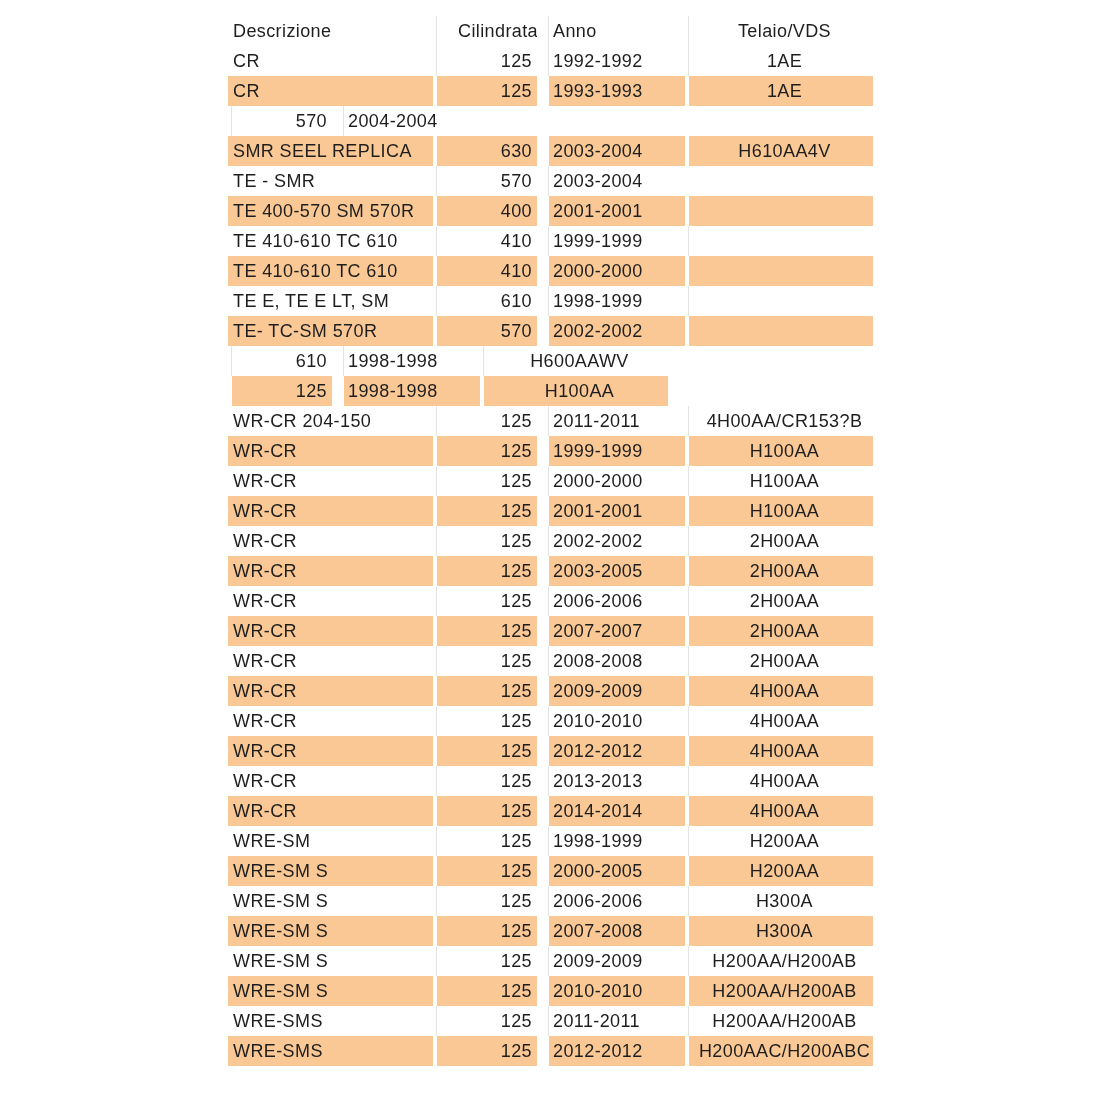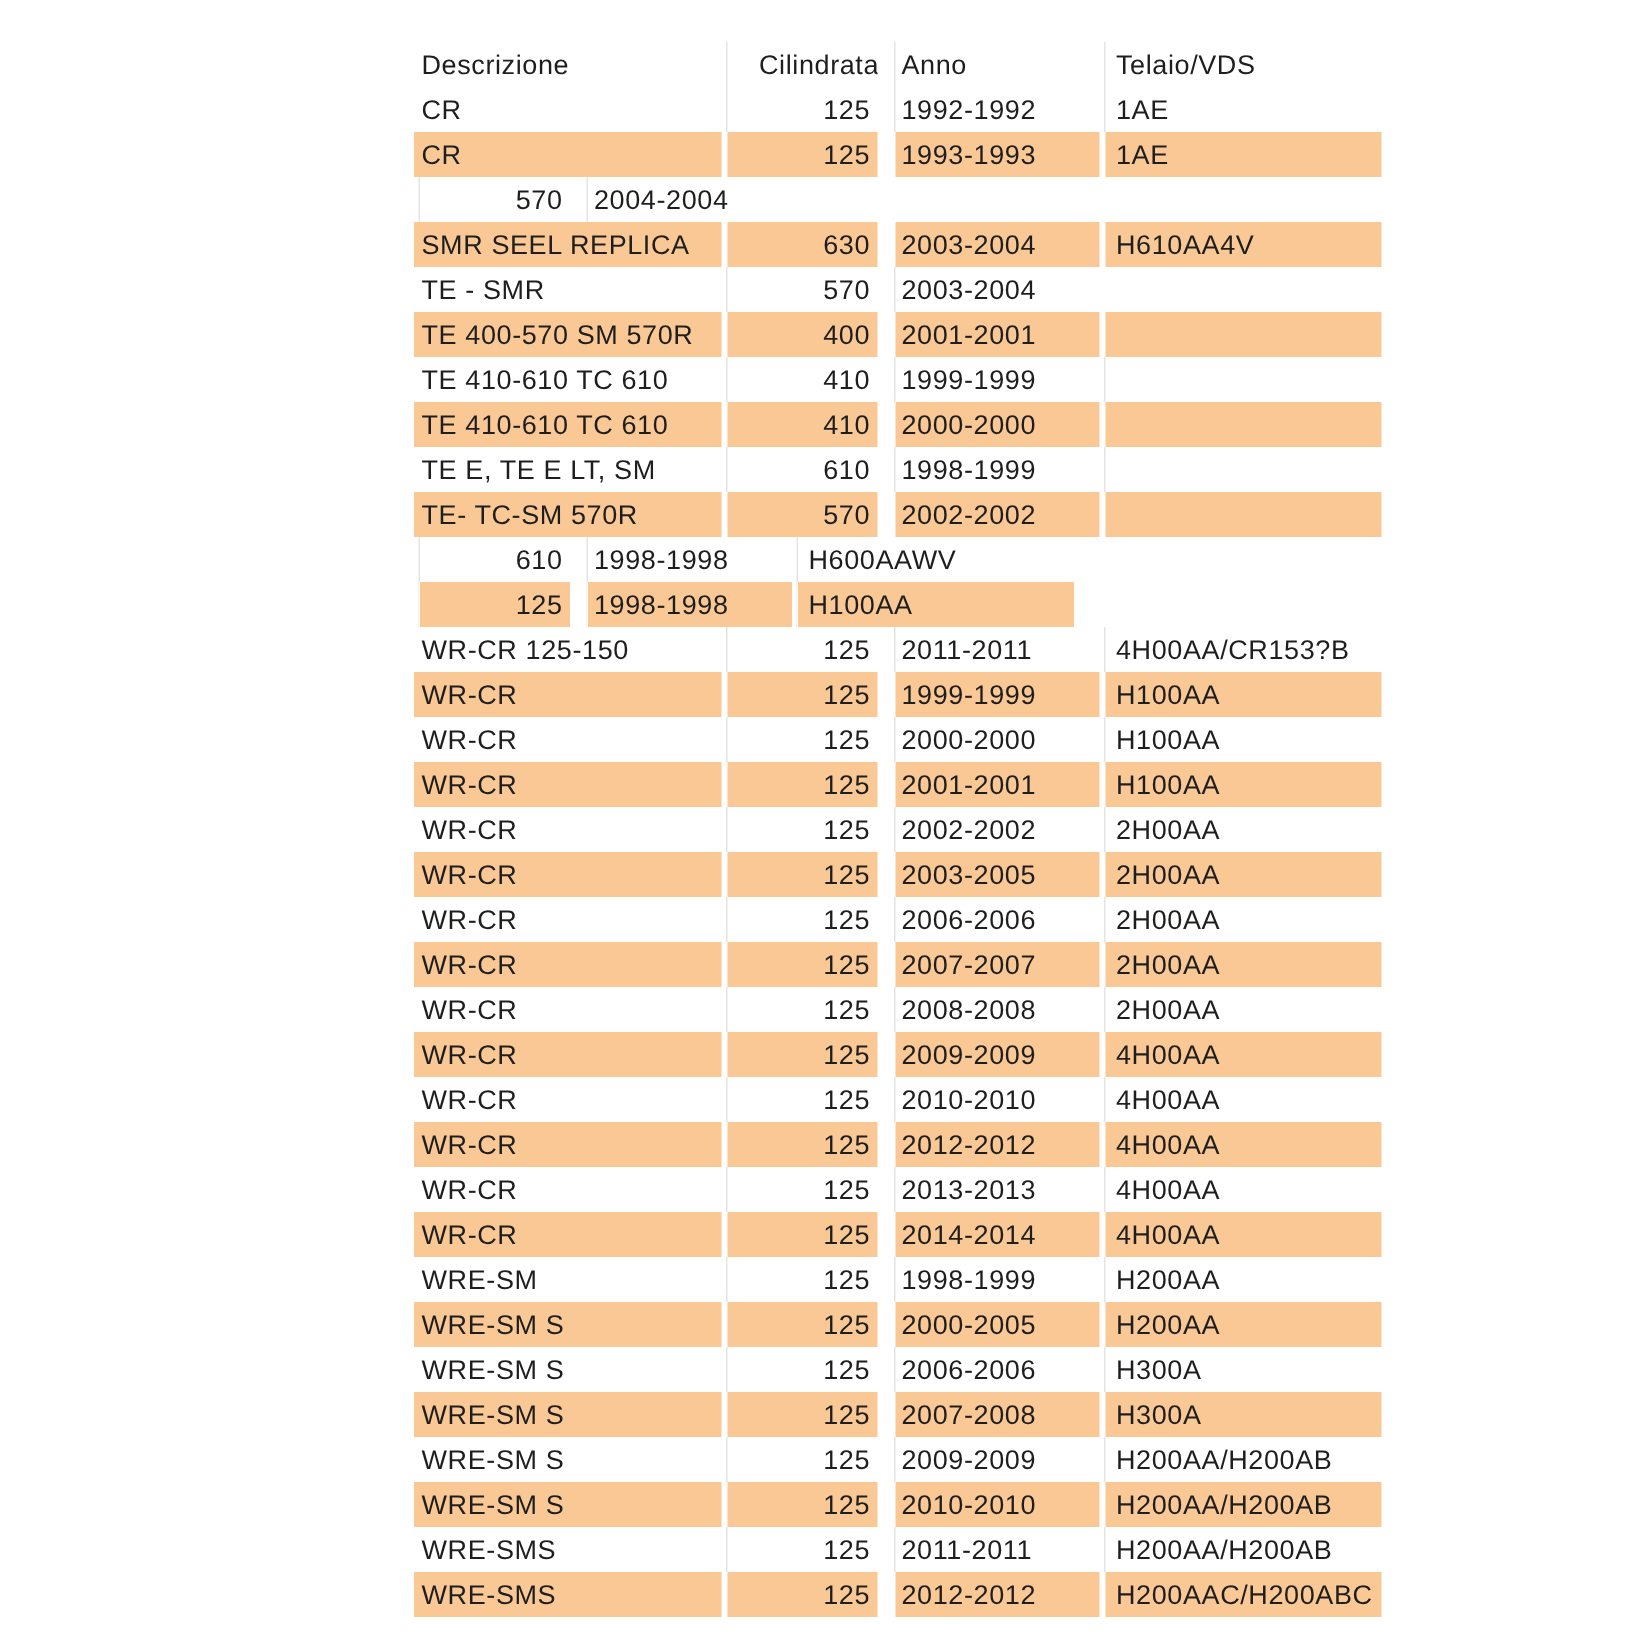--- a/index.html
+++ b/index.html
@@ -5,30 +5,30 @@
   :root{
     --hl:#FAC894;
     --sep:#E4E4E4;
     --text:#1E1E1E;
   }
   html,body{margin:0;padding:0;}
   body{
     width:1100px;height:1100px;background:#ffffff;position:relative;
     font-family:"Liberation Sans", sans-serif;
   }
-  .table{position:absolute;left:228px;top:28px;width:645px;margin-left:48px;}
+  .table{position:absolute;left:228px;top:16px;width:645px;}
   .row{display:flex;height:30px;}
   .cell{
     box-sizing:border-box;line-height:30px;font-size:18px;letter-spacing:0.4px;
     color:var(--text);white-space:nowrap;overflow:hidden;
   }
   .c1{width:205px;padding-left:5px;}
   .c2{width:101px;margin-left:3px;border-left:1px solid var(--sep);text-align:right;padding-right:5px;padding-left:21px;}
   .c3{width:137px;margin-left:11px;border-left:1px solid var(--sep);padding-left:4px;}
-  .c4{width:185px;margin-left:3px;border-left:1px solid var(--sep);padding-left:7px;}
+  .c4{width:185px;margin-left:3px;border-left:1px solid var(--sep);padding-left:7px;text-align:center;}
   .row.hl .cell{background:var(--hl);border-left-color:#ffffff;}
   .row.header .cell{background:#ffffff;}
 </style>
 </head>
 <body>
 
 <div class="table">
   <div class="row header">
     <div class="cell c1">Descrizione</div>
     <div class="cell c2">Cilindrata</div>
@@ -97,21 +97,21 @@
     <div class="cell c2">610</div>
     <div class="cell c3">1998-1998</div>
     <div class="cell c4">H600AAWV</div>
   </div>
       <div class="row hl">
     <div class="cell c2">125</div>
     <div class="cell c3">1998-1998</div>
     <div class="cell c4">H100AA</div>
   </div>
       <div class="row">
-    <div class="cell c1">WR-CR 125-150</div>
+    <div class="cell c1">WR-CR 204-150</div>
     <div class="cell c2">125</div>
     <div class="cell c3">2011-2011</div>
     <div class="cell c4">4H00AA/CR153?B</div>
   </div>
       <div class="row hl">
     <div class="cell c1">WR-CR</div>
     <div class="cell c2">125</div>
     <div class="cell c3">1999-1999</div>
     <div class="cell c4">H100AA</div>
   </div>

